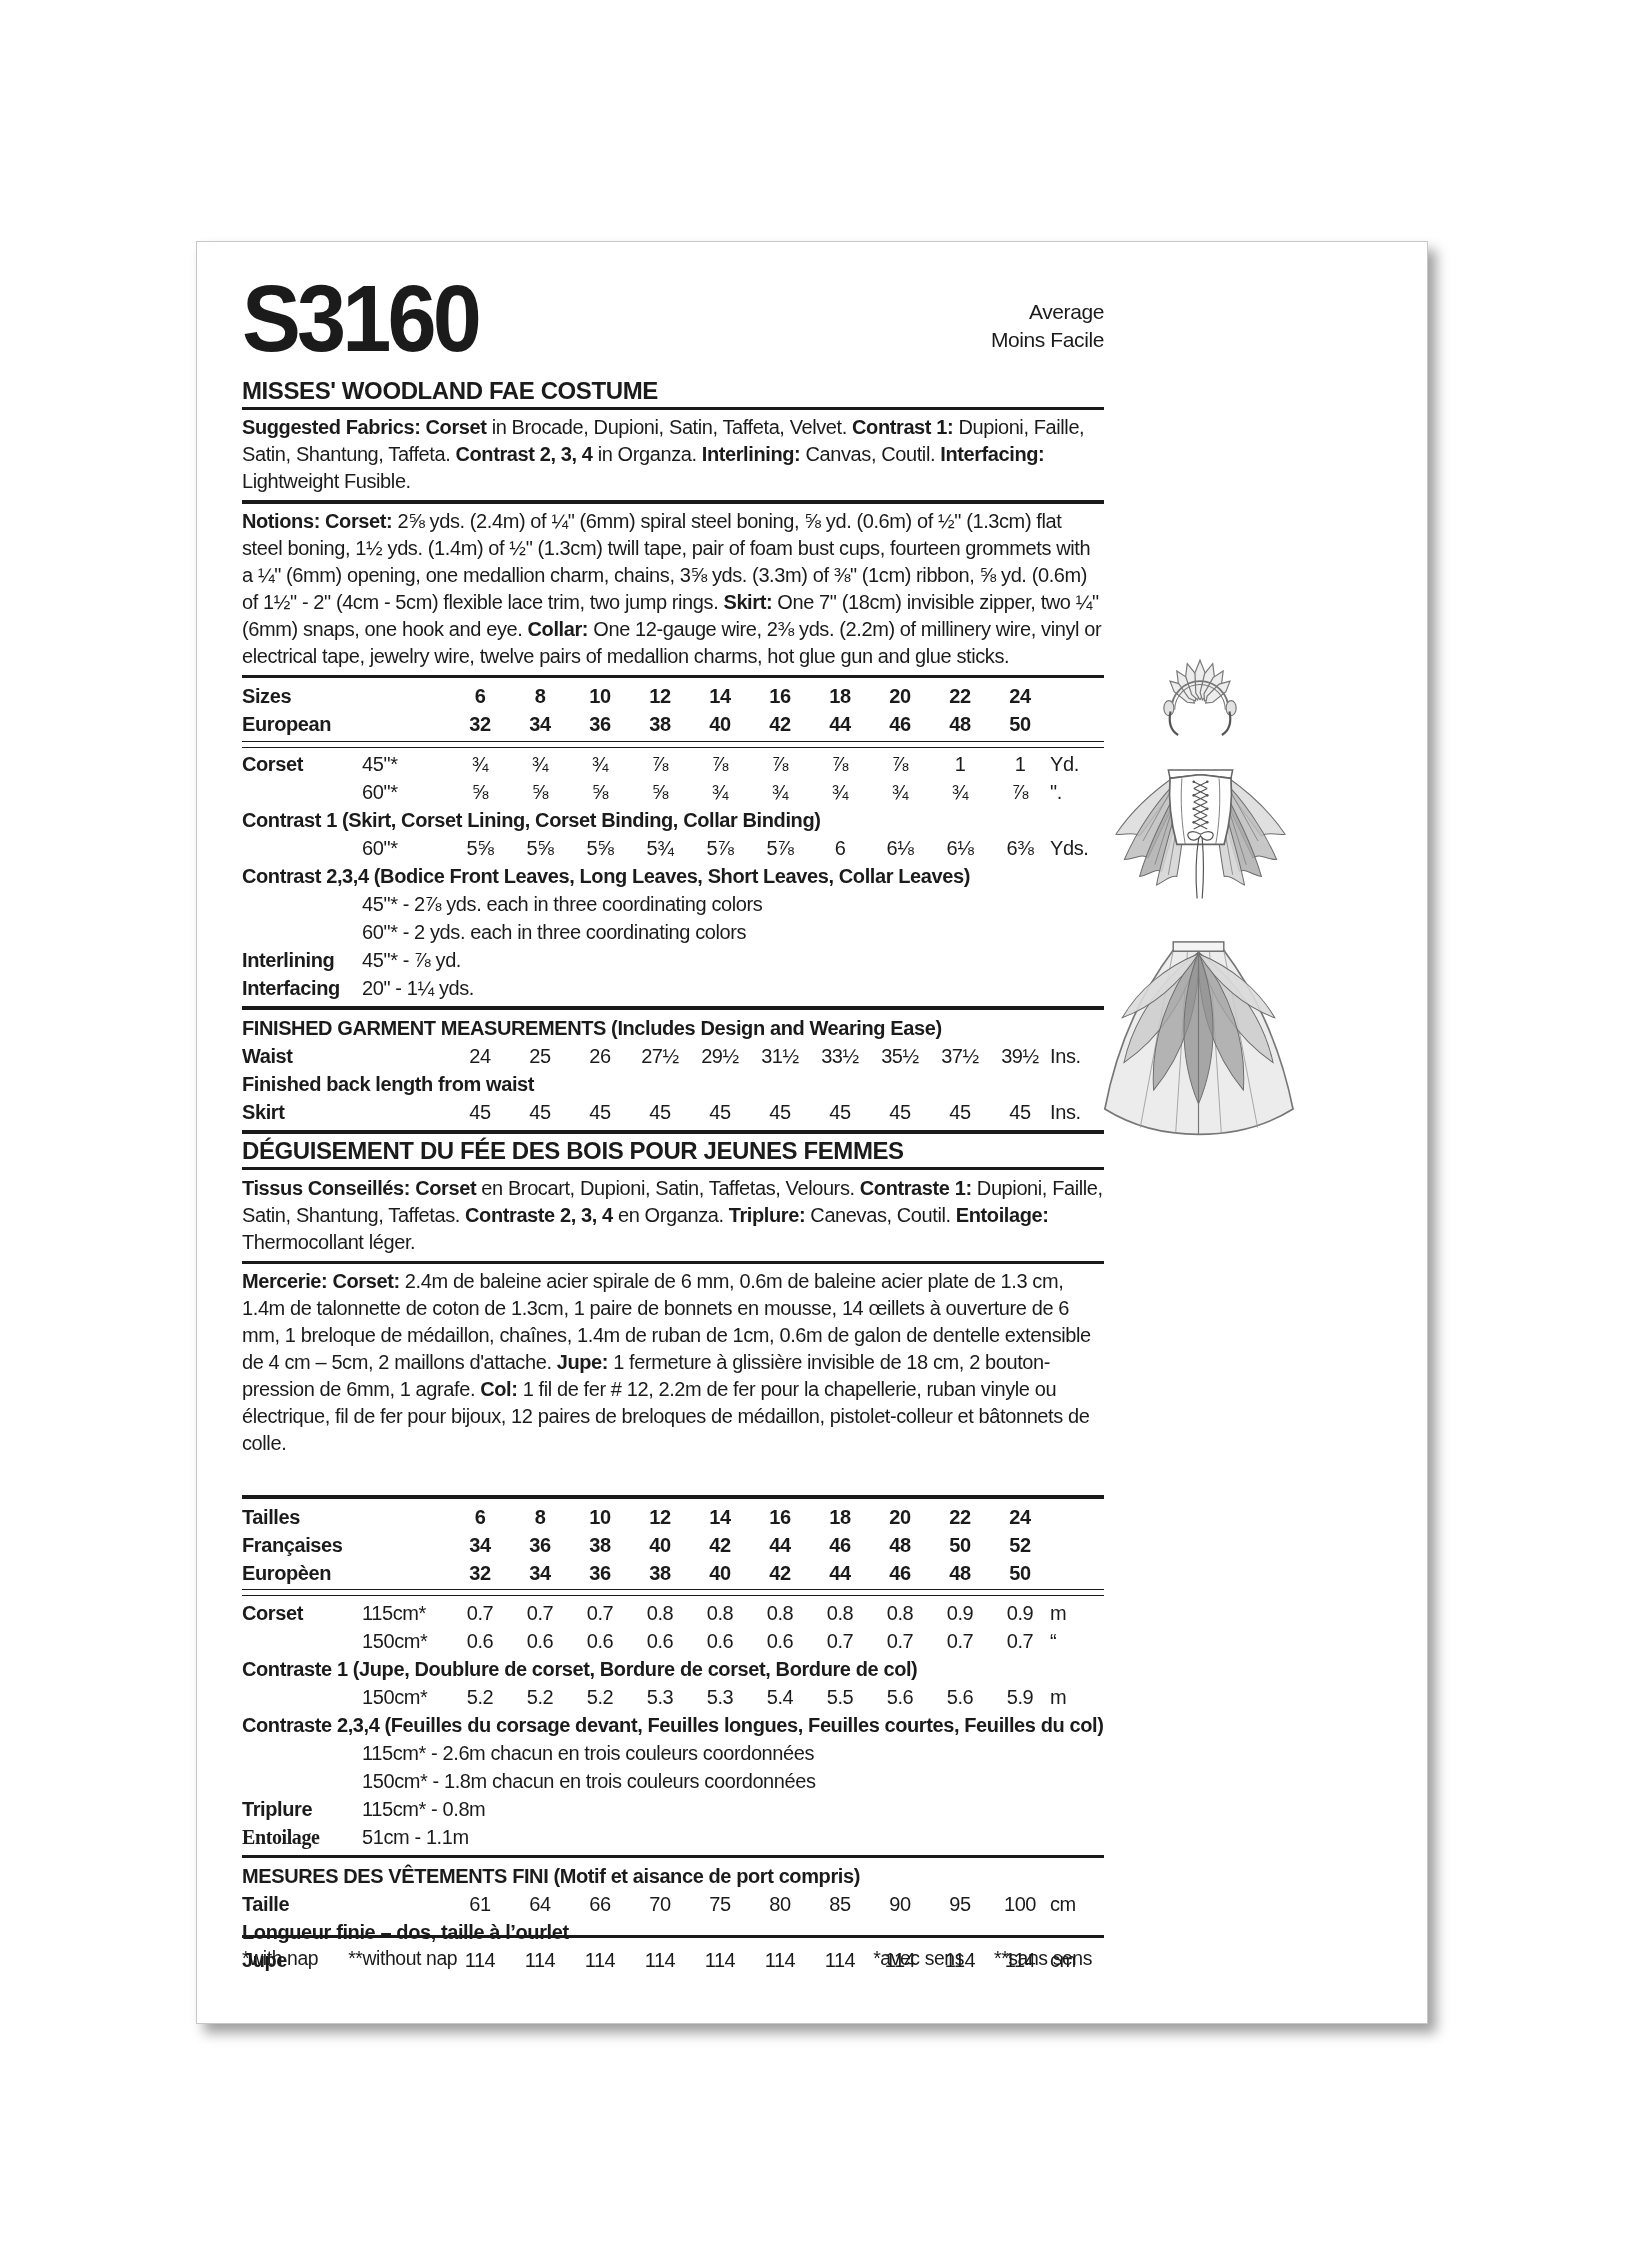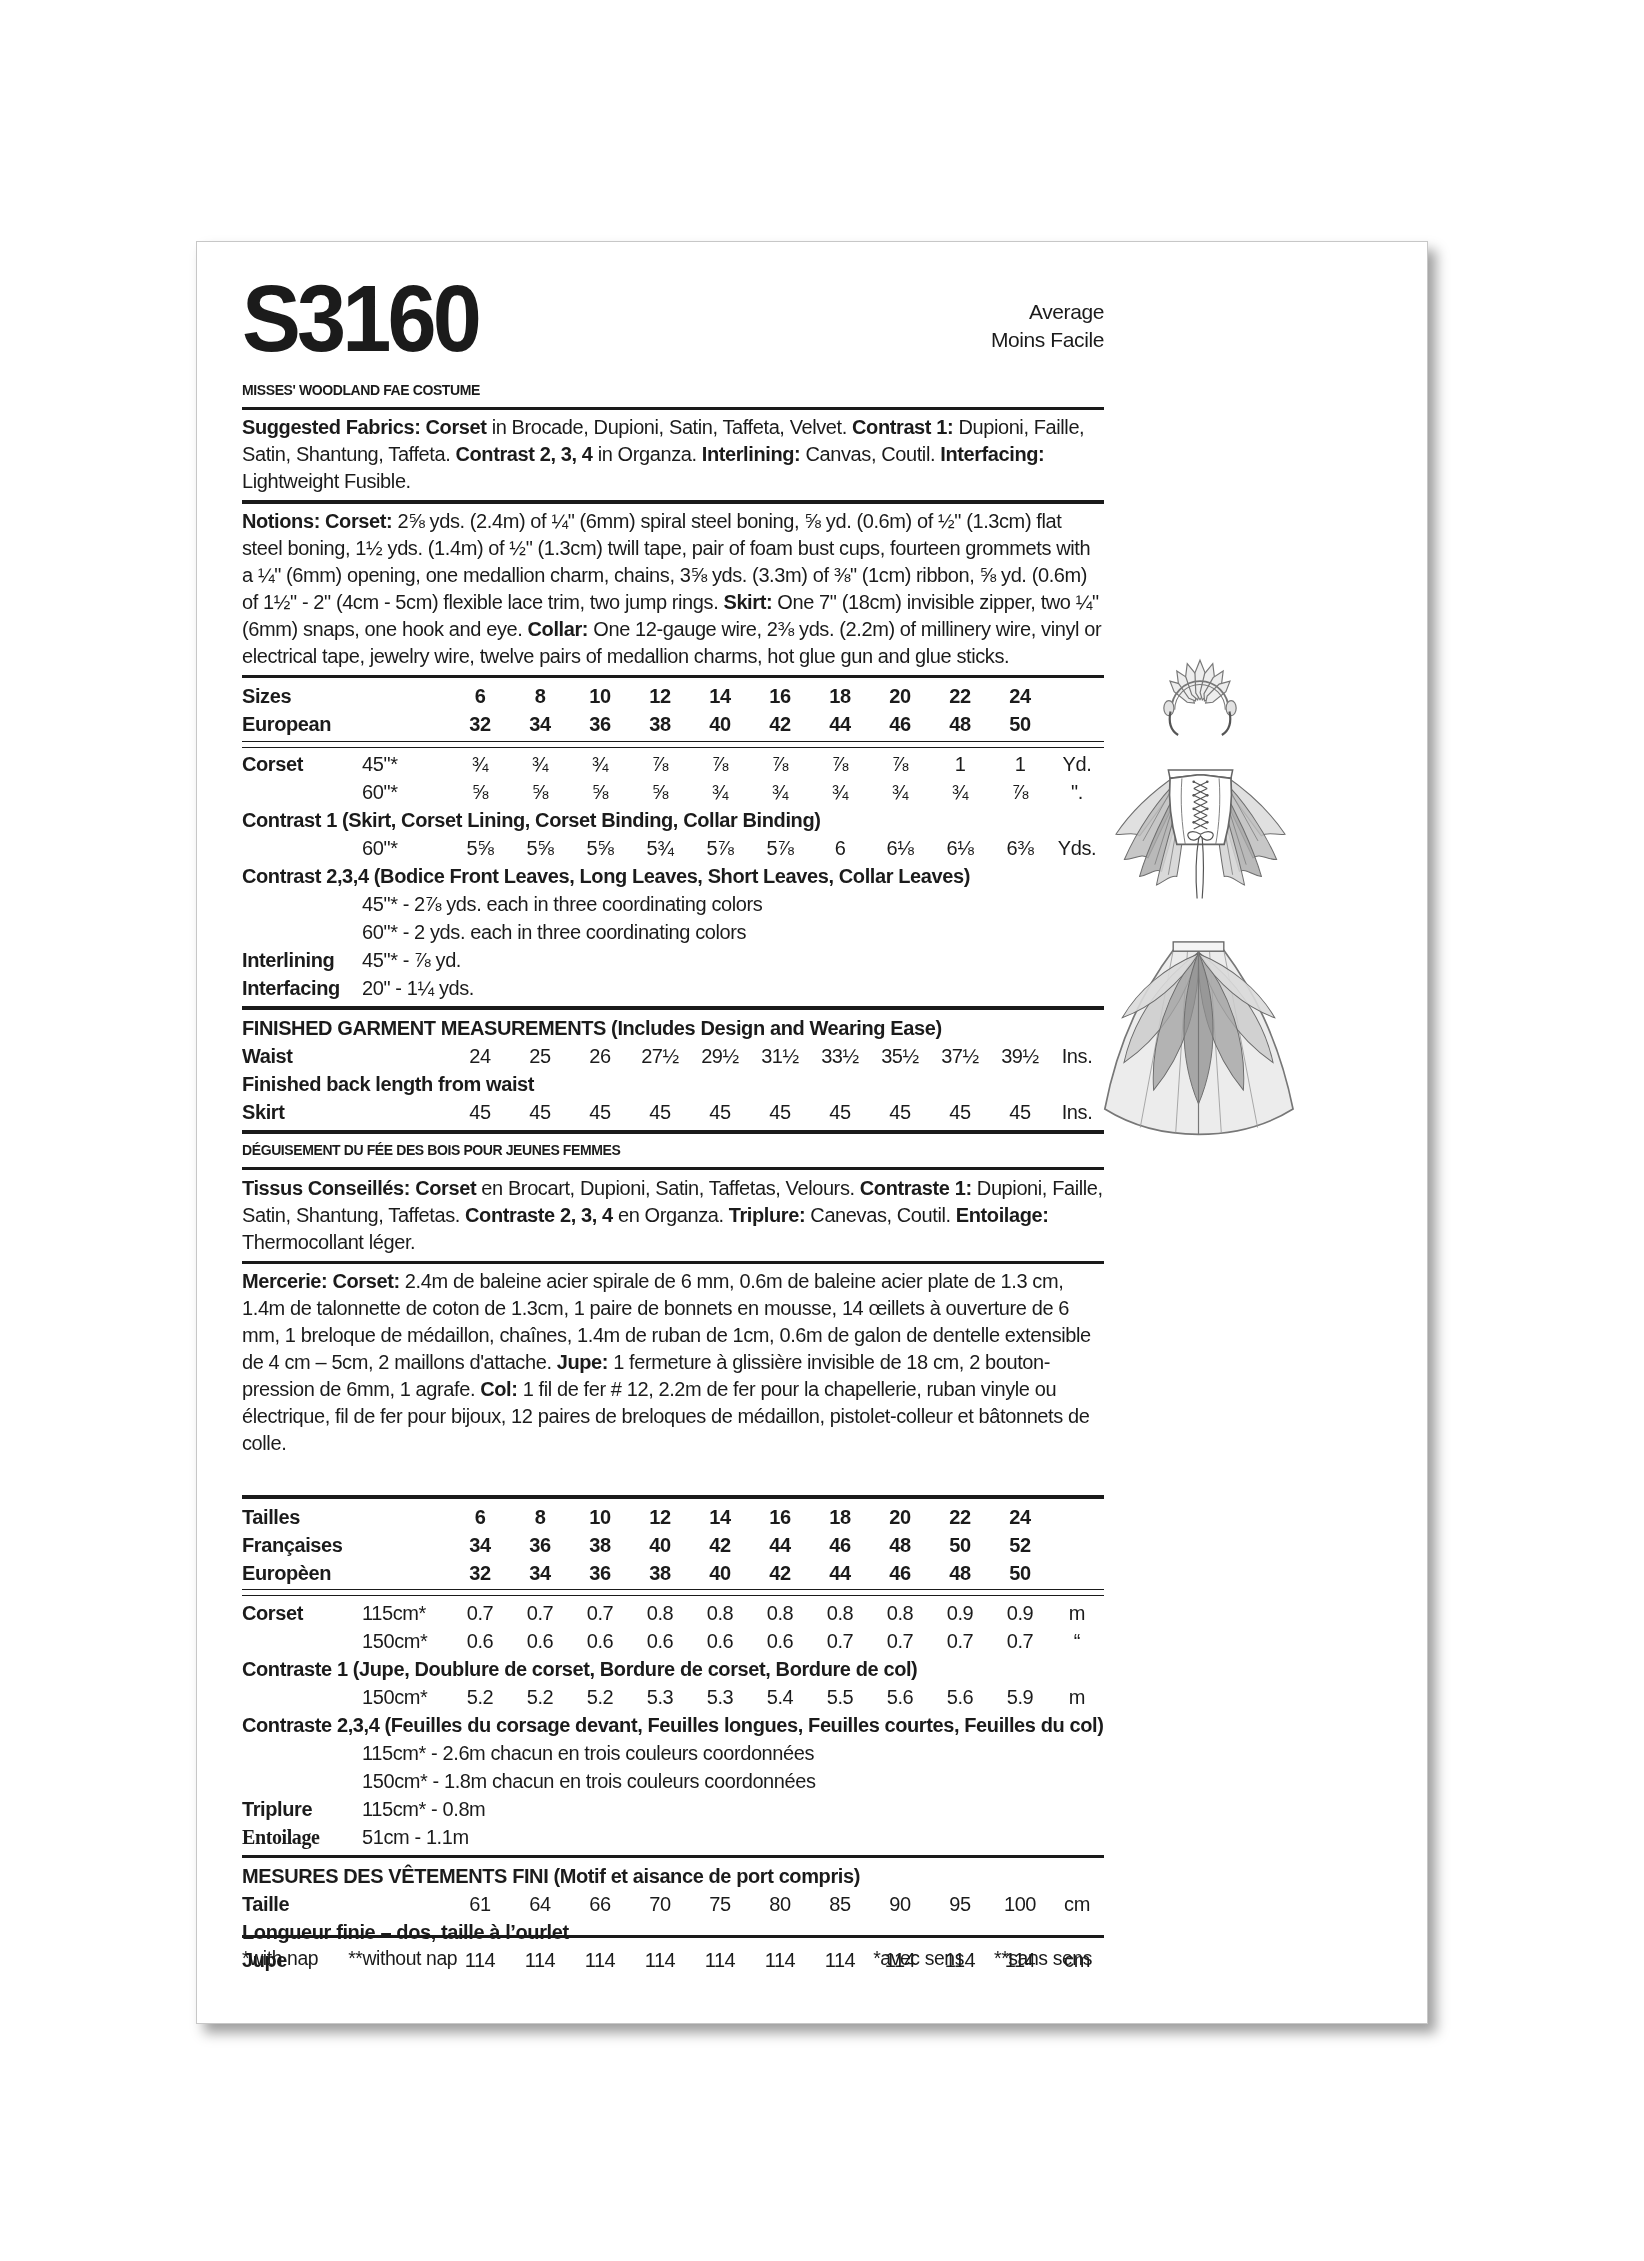--- a/index.html
+++ b/index.html
@@ -9,33 +9,33 @@
   }
   .sheet{
     position:absolute;left:196px;top:241px;width:1232px;height:1783px;
     background:#fff;border:1.7px solid #c7c7c7;box-sizing:border-box;
     box-shadow:7.6px 9.3px 12px rgba(0,0,0,0.38);overflow:hidden;
   }
   .content{position:absolute;left:45px;top:25px;width:862px;letter-spacing:-0.4px;}
   .header-row{display:flex;justify-content:space-between;align-items:flex-start;margin:8.5px 0 17px 0;}
   .brand{font-size:95px;font-weight:700;line-height:85px;letter-spacing:-4.2px;transform:scaleX(.93);transform-origin:0 0;white-space:nowrap;}
   .difficulty{text-align:right;font-size:21px;line-height:28px;margin-top:22px;}
-  .h-section{font-size:14px;font-weight:700;line-height:25px;margin:0 0 3.4px 0;}
+  .h-section{font-size:24px;font-weight:700;line-height:25px;margin:0 0 3.4px 0;}
   .rule{height:3.4px;background:#1a1a1a;margin:4.2px 0;}
   .rule-dbl{height:6.8px;border-top:1.7px solid #1a1a1a;border-bottom:1.7px solid #1a1a1a;box-sizing:border-box;margin:2.5px 0;}
   .rule-thin{height:2.5px;background:#1a1a1a;}
   .p{font-size:20px;line-height:27px;margin:1.7px 0 5px 0;}
   .p b{font-weight:700;}
   .tbl{width:862px;}
   .trow{display:grid;grid-template-columns:120px 88px repeat(10,60px) 54px;font-size:20px;line-height:28px;}
   .trow .b{font-weight:700;}
   .cell-label{font-weight:700;}
   .cell-sub{}
   .cell-val{text-align:center;}
-  .cell-unit{text-align:center;}
+  .cell-unit{}
   .cell-heading{font-weight:700;}
   .cell-text{}
   .spacer34{height:29px;}
   .footnotes{position:absolute;left:45px;top:1693px;width:862px;}
   .foot-row{display:flex;justify-content:space-between;font-size:19.4px;line-height:25px;margin-top:8.5px;letter-spacing:-0.4px;}
   .foot-left span,.foot-right span{margin-right:30px;}
   .foot-right span:last-child{margin-right:12px;}
   .illus{position:absolute;}
   #illus-crown{left:950px;top:412px;}
   #illus-corset{left:902px;top:499px;}

